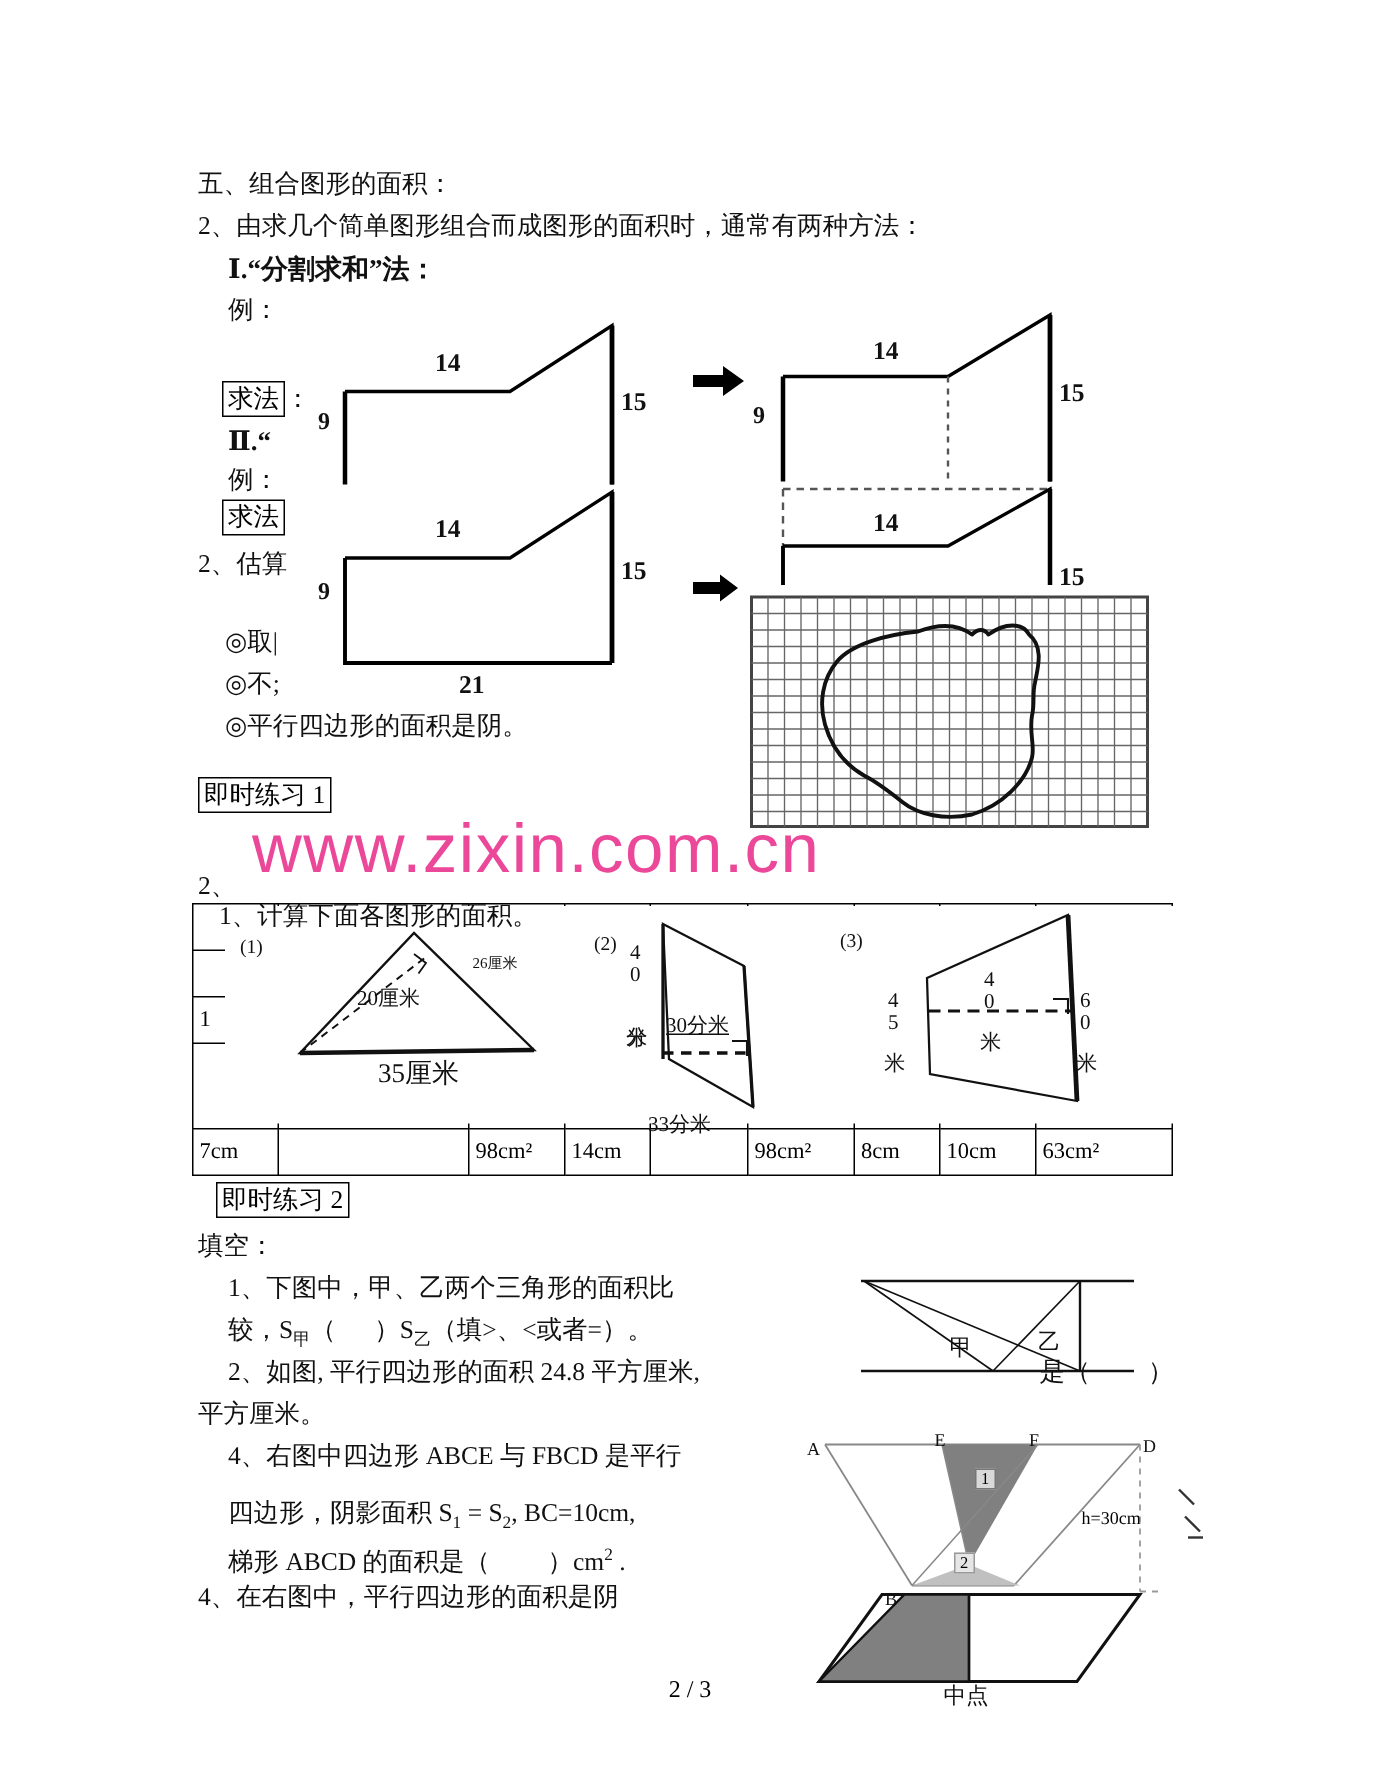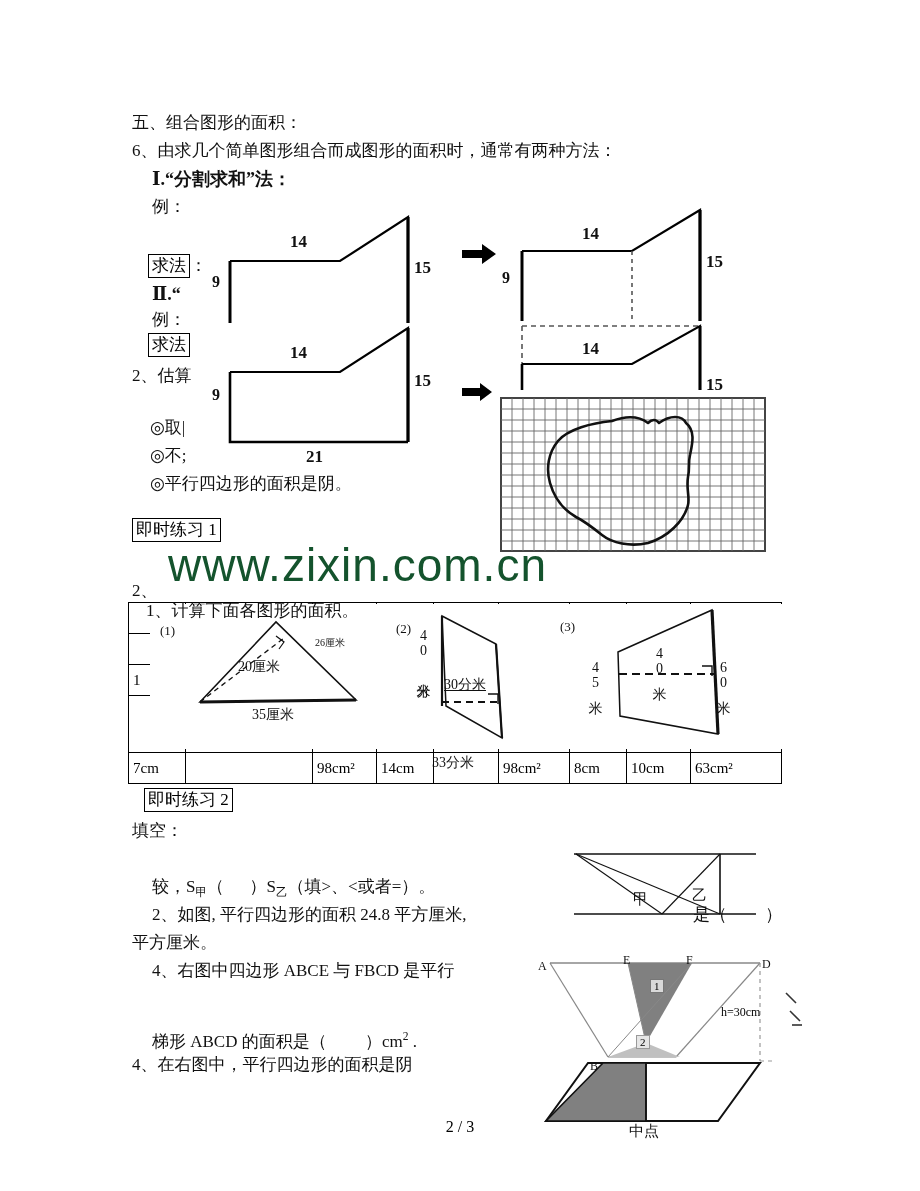--- a/index.html
+++ b/index.html
@@ -35,21 +35,21 @@
     line-height: 21px;
     background: rgba(255,255,255,0.85);
   }
   .watermark {
     position: absolute;
     left: 168px;
     top: 538px;
     font-family: "Liberation Sans", sans-serif;
     font-size: 46px;
     letter-spacing: 1px;
-    color: #14532d;
+    color: #ec4899;
     z-index: 0;
     white-space: nowrap;
     pointer-events: none;
   }
   .page-num {
     position: absolute;
     left: 0; right: 0;
     top: 1118px;
     text-align: center;
     font-size: 16px;
@@ -76,21 +76,21 @@
   sub { font-size: 0.68em; vertical-align: sub; }
 </style>
 </head>
 <body>
 
 <div id="page">
 
   <div class="watermark">www.zixin.com.cn</div>
 
   <div class="abs txt" style="left:132px; top:110px;">五、组合图形的面积：</div>
-  <div class="abs txt" style="left:132px; top:138px;">6、由求几个简单图形组合而成图形的面积时，通常有两种方法：</div>
+  <div class="abs txt" style="left:132px; top:138px;">2、由求几个简单图形组合而成图形的面积时，通常有两种方法：</div>
   <div class="abs txt bold" style="left:152px; top:166px; font-size:18px;">Ⅰ.“分割求和”法：</div>
   <div class="abs txt" style="left:152px; top:194px;">例：</div>
 
   <div class="abs" style="left:148px; top:253px; z-index:5;">
     <span class="boxlabel">求法</span><span class="txt">：</span>
   </div>
 
   <div class="abs txt bold" style="left:152px; top:281px; font-size:18px; z-index:5;">Ⅱ.“</div>
   <div class="abs txt" style="left:152px; top:307px; z-index:5;">例：</div>
 
@@ -291,62 +291,64 @@
   <div class="abs" style="left:160px; top:612px; z-index:3;">
     <span class="abs txt sm" style="left:0px; top:6px;">(1)</span>
     <svg width="220" height="110" viewBox="0 0 220 110" style="position:absolute; left:24px; top:0px;">
       <path d="M 16,90 L 92,10 L 172,88 Z" fill="none" stroke="#111" stroke-width="1.6"></path>
       <path d="M 16,90 L 172,88" stroke="#111" stroke-width="3"></path>
       <path d="M 16,90 L 100,26" stroke="#111" stroke-width="1.3" stroke-dasharray="5,4"></path>
       <path d="M 92,24 L 100,30 L 95,37" fill="none" stroke="#111" stroke-width="1.2"></path>
     </svg>
     <span class="abs txt sm" style="left:155px; top:18px; font-size:10px;">26厘米</span>
     <span class="abs txt sm" style="left:78px; top:42px; font-size:14px;">20厘米</span>
-    <span class="abs txt sm" style="left:92px; top:90px; font-size:14px;">35厘米</span>
+    <span class="abs txt sm" style="left:92px; top:90px; font-size:18px;">35厘米</span>
   </div>
 
   <div class="abs" style="left:396px; top:610px; z-index:3;">
     <span class="abs txt sm" style="left:0px; top:6px;">(2)</span>
     <svg width="140" height="140" viewBox="0 0 140 140" style="position:absolute; left:28px; top:0px;">
       <path d="M 18,6 L 72,34 L 78,128 L 22,96 Z" fill="none" stroke="#111" stroke-width="1.5"></path>
       <path d="M 18,6 L 18,96" stroke="#111" stroke-width="2.2"></path>
       <path d="M 72,34 L 78,128" stroke="#111" stroke-width="2.2"></path>
       <path d="M 18,92 L 74,92" stroke="#111" stroke-width="2.2" stroke-dasharray="7,5"></path>
       <path d="M 64,84 L 74,84 L 74,94" fill="none" stroke="#111" stroke-width="1.4"></path>
     </svg>
     <span class="abs txt sm" style="left:14px; top:18px; font-size:14px; writing-mode:vertical-rl; text-orientation:upright;">40 分米</span>
     <span class="abs txt sm" style="left:48px; top:62px; font-size:14px;text-decoration:underline;">30分米</span>
-    <span class="abs txt sm" style="left:36px; top:128px; font-size:14px;margin-top:12px;">33分米</span>
+    <span class="abs txt sm" style="left:36px; top:128px; font-size:14px;">33分米</span>
   </div>
 
   <div class="abs" style="left:560px; top:608px; z-index:3;">
     <span class="abs txt sm" style="left:0px; top:6px;">(3)</span>
     <svg width="180" height="140" viewBox="0 0 180 140" style="position:absolute; left:10px; top:0px;">
       <path d="M 48,44 L 142,2 L 148,126 L 50,108 Z" fill="none" stroke="#111" stroke-width="1.5"></path>
       <path d="M 142,2 L 148,126" stroke="#111" stroke-width="3.2"></path>
       <path d="M 49,66 L 144,66" stroke="#111" stroke-width="2" stroke-dasharray="8,5"></path>
       <path d="M 132,58 L 142,58 L 142,68" fill="none" stroke="#111" stroke-width="1.4"></path>
     </svg>
     <span class="abs txt sm" style="left:22px; top:52px; font-size:14px; writing-mode:vertical-rl; text-orientation:upright;">45米</span>
     <span class="abs txt sm" style="left:86px; top:38px; font-size:14px; writing-mode:vertical-rl; text-orientation:upright;">40米</span>
     <span class="abs txt sm" style="left:150px; top:52px; font-size:14px; writing-mode:vertical-rl; text-orientation:upright;">60米</span>
   </div>
 
   <div class="abs" style="left:132px; top:788px;padding-left:12px;">
     <span class="boxlabel">即时练习 2</span>
   </div>
   <div class="abs txt" style="left:132px; top:818px;">填空：</div>
 
+  <div class="abs txt" style="left:152px; top:846px;">1、下图中，甲、乙两个三角形的面积比</div>
   <div class="abs txt" style="left:152px; top:874px;"><span>较，S</span><sub>甲</sub><span>（      ）S</span><sub>乙</sub><span>（填&gt;、&lt;或者=）。</span></div>
 
   <div class="abs txt" style="left:152px; top:902px;">2、如图, 平行四边形的面积 24.8 平方厘米,</div>
   <div class="abs txt" style="left:693px; top:902px;">是（         ）</div>
   <div class="abs txt" style="left:132px; top:930px;">平方厘米。</div>
 
   <div class="abs txt" style="left:152px; top:958px;">4、右图中四边形 ABCE 与 FBCD 是平行</div>
+  <div class="abs txt" style="left:152px; top:996px;"><span>四边形，阴影面积 S</span><sub>1</sub><span> = S</span><sub>2</sub><span>, BC=10cm,</span></div>
   <div class="abs txt" style="left:152px; top:1024px;"><span>梯形 ABCD 的面积是（         ）cm</span><sup>2</sup><span> .</span></div>
 
   <div class="abs txt" style="left:132px; top:1052px;">4、在右图中，平行四边形的面积是阴</div>
 
   <div class="abs" style="left:570px; top:848px;">
     <svg width="190" height="72" viewBox="0 0 190 72">
       <path d="M 4,6 L 186,6" stroke="#111" stroke-width="1.6"></path>
       <path d="M 4,66 L 186,66" stroke="#111" stroke-width="1.6"></path>
       <path d="M 6,6 L 92,66" stroke="#111" stroke-width="1.1"></path>
       <path d="M 6,6 L 150,66" stroke="#111" stroke-width="1.1"></path>

